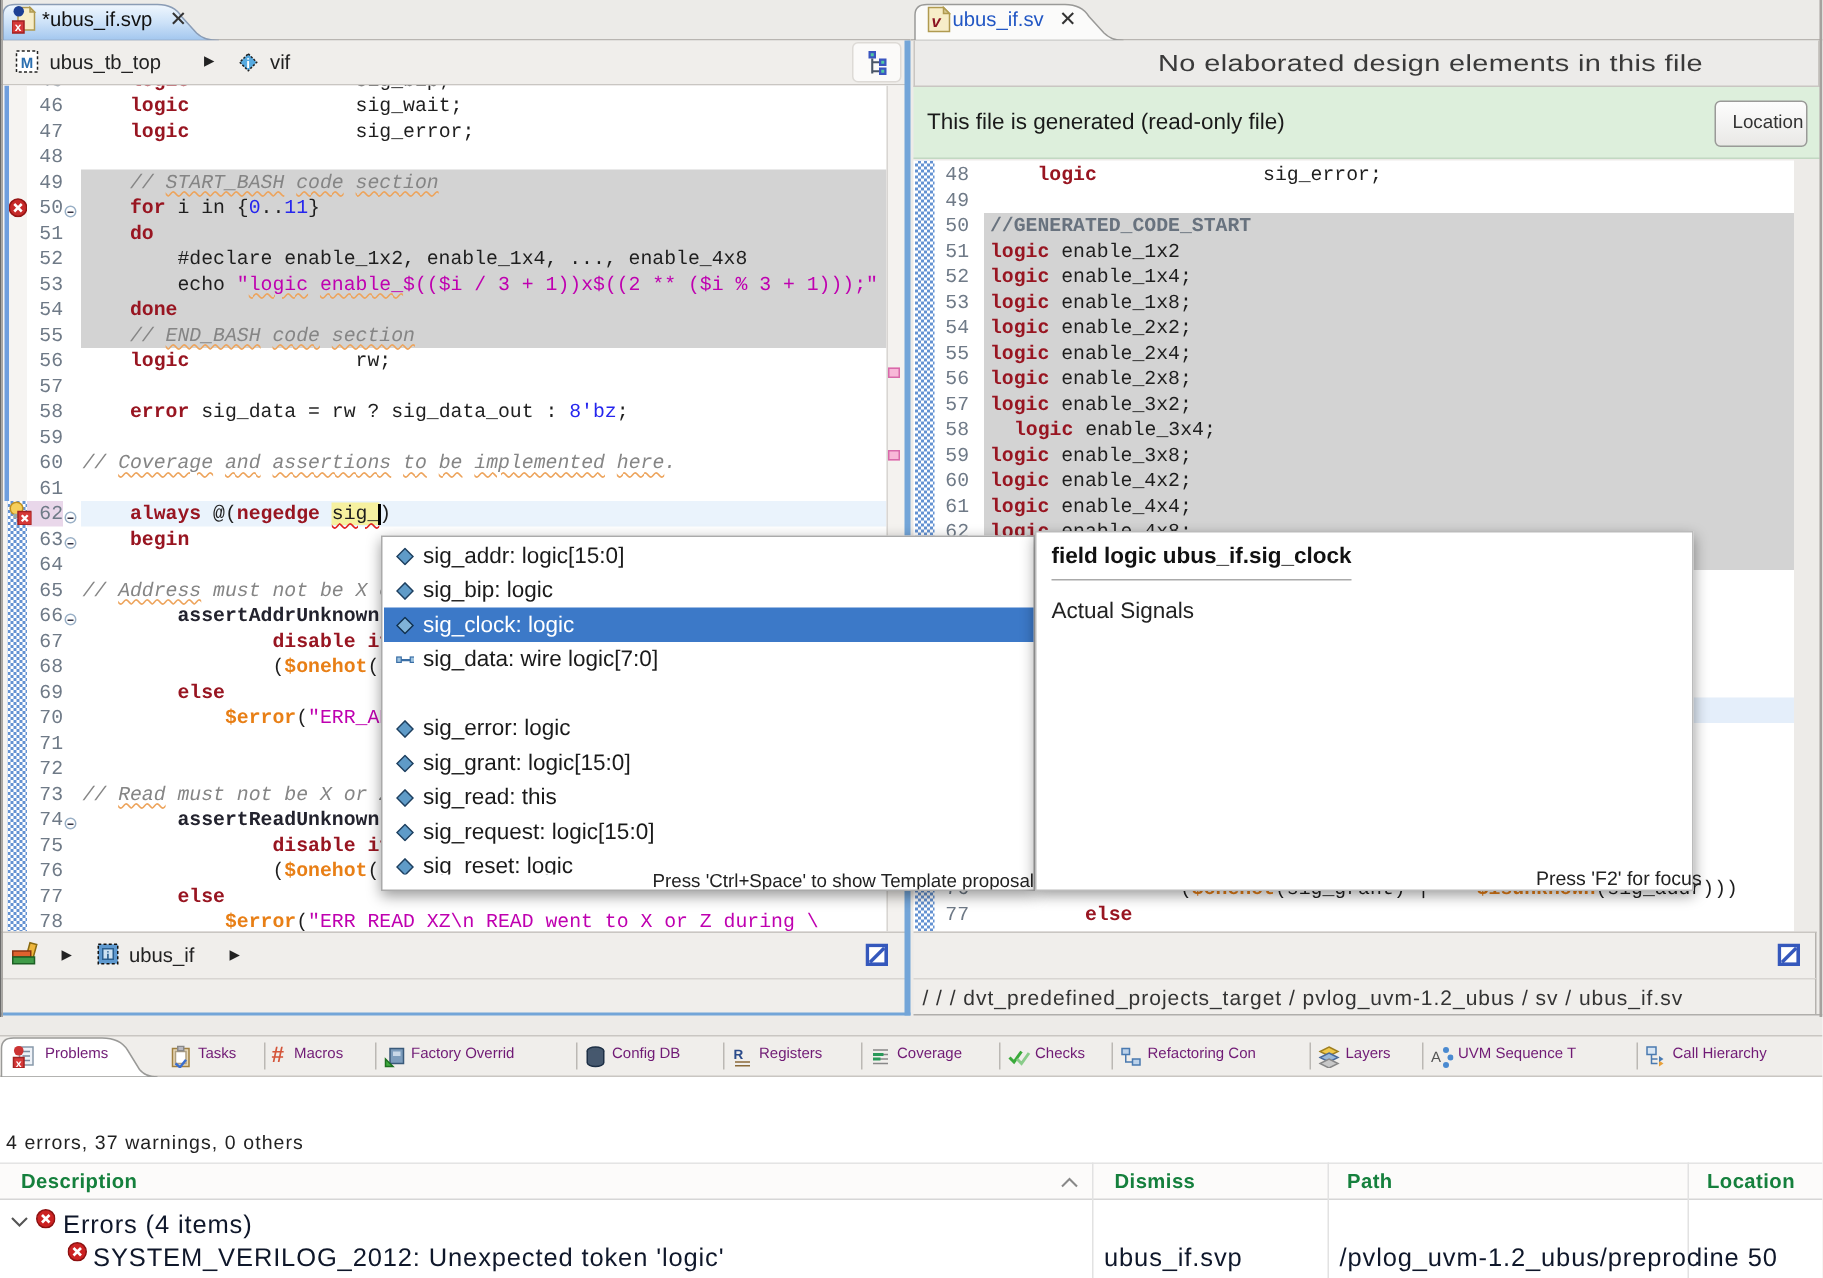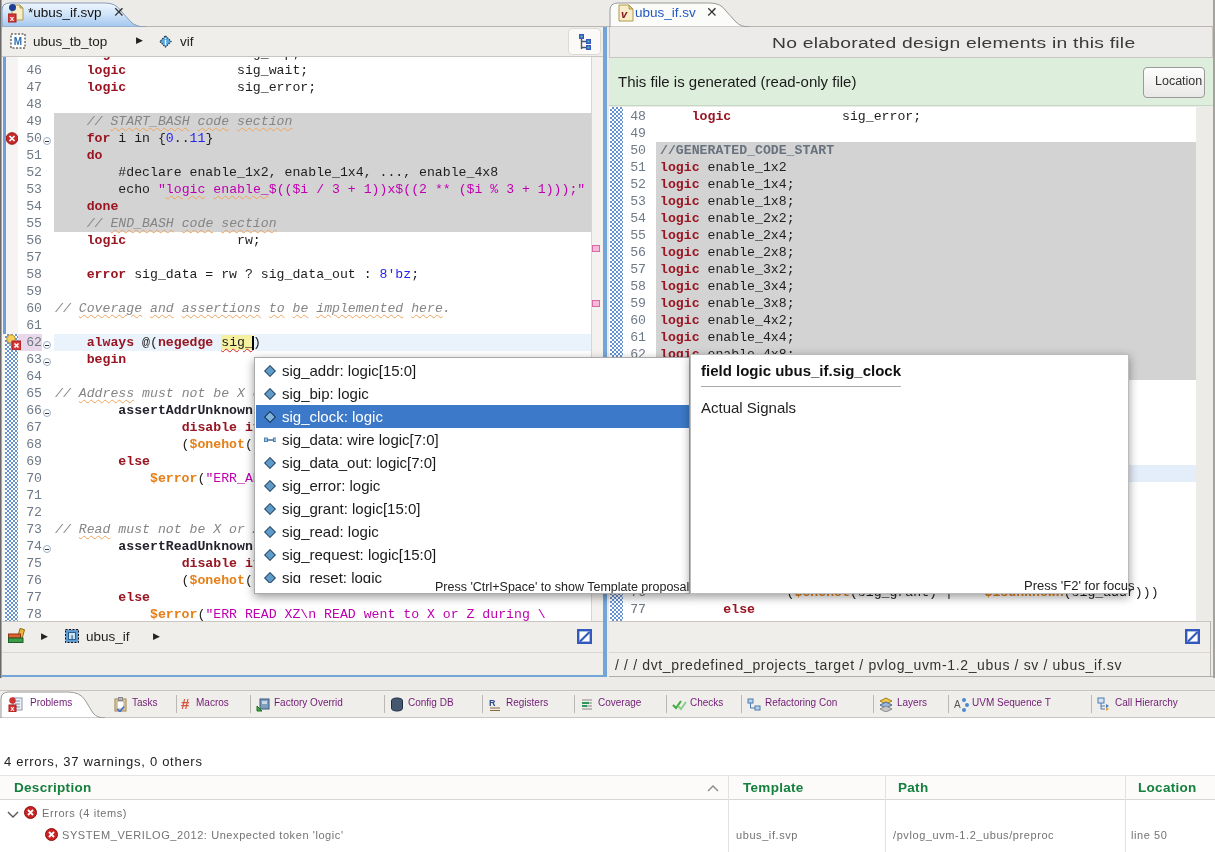--- a/index.html
+++ b/index.html
@@ -17,21 +17,21 @@
 .gen { color:#68727e; font-weight:bold; }
 .lbl { font-weight:bold; color:#23232e; }
 .wavy-o { text-decoration:underline wavy #eda45c 1px; text-underline-offset:2px; }
 .wavy-r { text-decoration:underline wavy #e02020 1px; text-underline-offset:2px; }
 .lnums { font-family:"Liberation Mono",monospace; font-size:13.2px; line-height:17px; color:#6f7a87; text-align:right; white-space:pre; }
 .fold { position:absolute; width:8px; height:8px; border:1px solid #9ab0c6; border-radius:50%; background:#fff; }
 .fold::after { content:""; position:absolute; left:1px; right:1px; top:3px; height:1.4px; background:#334; }
 .hatch { background-color:#fff; background-image:conic-gradient(#6492d2 90deg,#ffffff 90deg 180deg,#6492d2 180deg 270deg,#ffffff 270deg); background-size:4px 4px; }
 .tabtxt { font-size:10px; color:#701a75; }
 .hdrt { font-size:13.5px; font-weight:bold; color:#15803d; letter-spacing:0.3px; }
-.rowt { font-size:11px; color:#737373; letter-spacing:0.58px;text-align:center; }
+.rowt { font-size:17px; color:#0f172a; letter-spacing:0.58px;text-align:center; }
 .colline { top:85px; width:1px; height:77px; background:#e2e2e2; }
 .tsep { top:5px; width:1px; height:18px; background:#bbb8b4; }
 .ci { position:absolute; left:8px; width:12px; height:12px; }
 .crow { position:absolute; left:1px; width:434px; height:23px; font-size:15px; color:#1a1a1a; }
 .crow span.t { position:absolute; left:26px; top:3px; }
 </style>
 </head>
 <body>
 <div id="app">
 
@@ -268,21 +268,21 @@
     <div class="abs code" style="left:51px;top:-16px;width:536px;" id="rcode"><div class="cl" style="top:0px;">                  sig_wait;</div>
 <div class="cl" style="top:17px;">    <span class="kw">logic</span>              sig_error;</div>
 <div class="cl" style="top:51px;"><span class="gen">//GENERATED_CODE_START</span></div>
 <div class="cl" style="top:68px;"><span class="kw">logic</span> enable_1x2</div>
 <div class="cl" style="top:85px;"><span class="kw">logic</span> enable_1x4;</div>
 <div class="cl" style="top:102px;"><span class="kw">logic</span> enable_1x8;</div>
 <div class="cl" style="top:119px;"><span class="kw">logic</span> enable_2x2;</div>
 <div class="cl" style="top:136px;"><span class="kw">logic</span> enable_2x4;</div>
 <div class="cl" style="top:153px;"><span class="kw">logic</span> enable_2x8;</div>
 <div class="cl" style="top:170px;"><span class="kw">logic</span> enable_3x2;</div>
-<div class="cl" style="top:187px;"><span class="kw">logic</span> enable_3x4;</div>
+<div class="cl" style="top:187px;margin-left:16px;"><span class="kw">logic</span> enable_3x4;</div>
 <div class="cl" style="top:204px;"><span class="kw">logic</span> enable_3x8;</div>
 <div class="cl" style="top:221px;"><span class="kw">logic</span> enable_4x2;</div>
 <div class="cl" style="top:238px;"><span class="kw">logic</span> enable_4x4;</div>
 <div class="cl" style="top:255px;"><span class="kw">logic</span> enable_4x8;</div>
 <div class="cl" style="top:493px;">                (<span class="sysf">$onehot</span>(sig_grant) |    <span class="sysf">$isunknown</span>(sig_addr)))</div>
 <div class="cl" style="top:510px;">        <span class="kw">else</span></div>
 </div>
 
   </div>
 
@@ -378,21 +378,21 @@
     <rect x="1" y="1" width="6" height="5" fill="#d8e6f4" stroke="#4a7ab0"></rect>
     <path d="M4,6 v6 h4 M8,9 h-4" stroke="#4a7ab0" fill="none"></path>
     <path d="M9,10 l3,2 -3,2 z" fill="#e8a03a"></path>
     <path d="M9,7 l3,2 -3,2 z" fill="#4a7ab0"></path>
   </svg>
   <span class="abs tabtxt" style="left:1115px;top:7px;">Call Hierarchy</span>
   <span class="abs" style="left:4px;top:64px;font-size:13px;letter-spacing:0.72px;color:#222;">4 errors, 37 warnings, 0 others</span>
 
   <div class="abs" style="left:0;top:85px;width:1215px;height:25px;background:#fcfbfa;border-top:1px solid #e4e4e4;border-bottom:1px solid #d6d6d6;"></div>
   <span class="abs hdrt" style="left:14px;top:90px;">Description</span>
-  <span class="abs hdrt" style="left:743px;top:90px;">Template</span>
+  <span class="abs hdrt" style="left:743px;top:90px;">Dismiss</span>
   <span class="abs hdrt" style="left:898px;top:90px;">Path</span>
   <span class="abs hdrt" style="left:1138px;top:90px;">Location</span>
   <svg class="abs" style="left:706px;top:94px;" width="14" height="8">
         <path d="M2,7 L7,2 L12,7" stroke="#888" fill="none" stroke-width="1.4"></path>
       </svg>
   <div class="abs colline" style="left:728px;"></div>
   <div class="abs colline" style="left:885px;"></div>
   <div class="abs colline" style="left:1125px;"></div>
 
   <svg class="abs" style="left:7px;top:119px;" width="12" height="10">
@@ -433,43 +433,37 @@
         <span class="t">sig_clock: logic</span>
       </div>
   <div class="crow" style="top:70px;">
         <svg class="ci" style="top:6px;" width="14" height="12">
           <path d="M1,6 H12" stroke="#3a6ea5" stroke-width="1.5"></path>
           <rect x="0.5" y="4" width="3" height="3.6" fill="#9fc4e0" stroke="#3a6ea5" stroke-width="0.8"></rect>
           <rect x="9.5" y="4" width="3" height="3.6" fill="#9fc4e0" stroke="#3a6ea5" stroke-width="0.8"></rect>
         </svg>
         <span class="t">sig_data: wire logic[7:0]</span>
       </div>
-  <div class="crow" style="top:93px;">
-        <svg class="ci" style="top:6px;" width="12" height="12">
-          <rect x="2.2" y="2.2" width="7.6" height="7.6" transform="rotate(45 6 6)" fill="#5f9bc8" stroke="#1d3f5f"></rect>
-        </svg>
-        <span class="t">sig_data_out: logic[7:0]</span>
-      </div>
   <div class="crow" style="top:116px;">
         <svg class="ci" style="top:6px;" width="12" height="12">
           <rect x="2.2" y="2.2" width="7.6" height="7.6" transform="rotate(45 6 6)" fill="#5f9bc8" stroke="#1d3f5f"></rect>
         </svg>
         <span class="t">sig_error: logic</span>
       </div>
   <div class="crow" style="top:139px;">
         <svg class="ci" style="top:6px;" width="12" height="12">
           <rect x="2.2" y="2.2" width="7.6" height="7.6" transform="rotate(45 6 6)" fill="#5f9bc8" stroke="#1d3f5f"></rect>
         </svg>
         <span class="t">sig_grant: logic[15:0]</span>
       </div>
   <div class="crow" style="top:162px;">
         <svg class="ci" style="top:6px;" width="12" height="12">
           <rect x="2.2" y="2.2" width="7.6" height="7.6" transform="rotate(45 6 6)" fill="#5f9bc8" stroke="#1d3f5f"></rect>
         </svg>
-        <span class="t">sig_read: logic</span>
+        <span class="t">sig_read: this</span>
       </div>
   <div class="crow" style="top:185px;">
         <svg class="ci" style="top:6px;" width="12" height="12">
           <rect x="2.2" y="2.2" width="7.6" height="7.6" transform="rotate(45 6 6)" fill="#5f9bc8" stroke="#1d3f5f"></rect>
         </svg>
         <span class="t">sig_request: logic[15:0]</span>
       </div>
   <div class="crow" style="top:208px;height:17px;overflow:hidden;">
         <svg class="ci" style="top:6px;" width="12" height="12">
           <rect x="2.2" y="2.2" width="7.6" height="7.6" transform="rotate(45 6 6)" fill="#5f9bc8" stroke="#1d3f5f"></rect>

